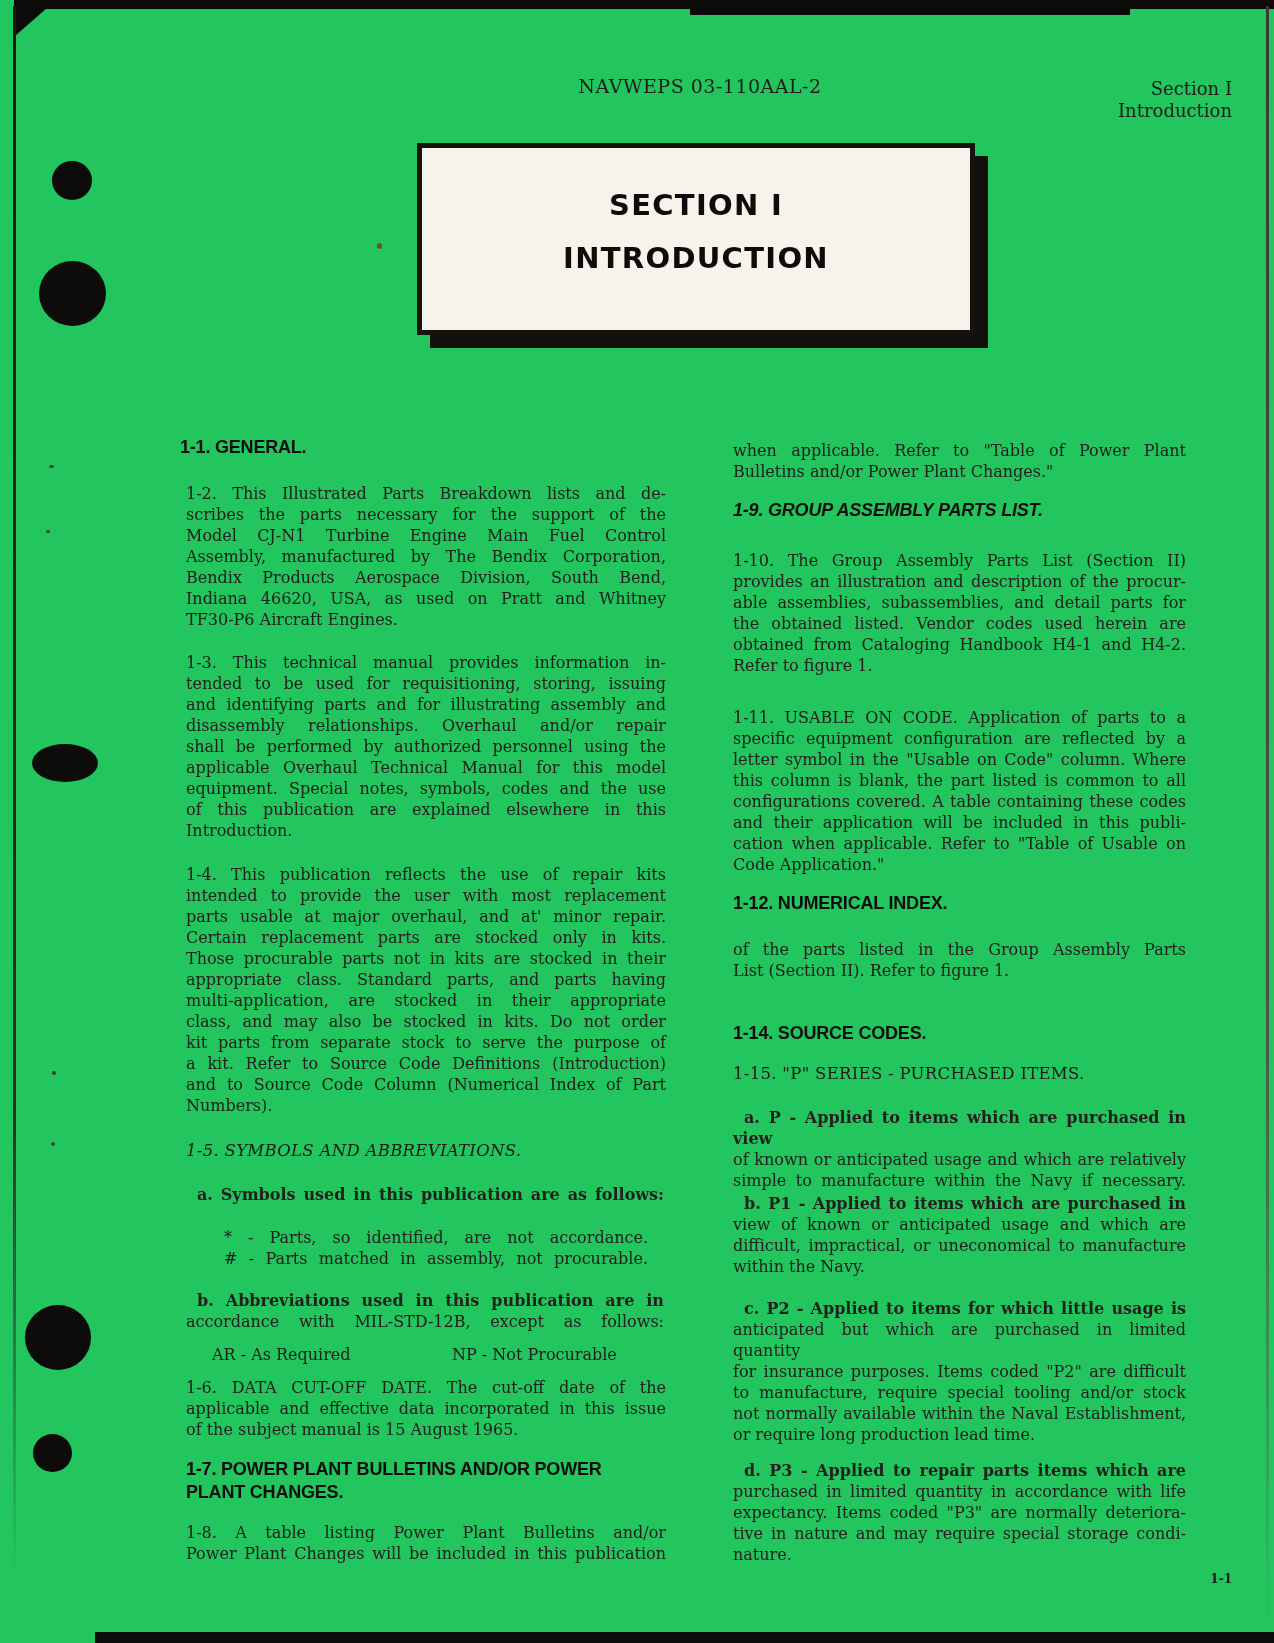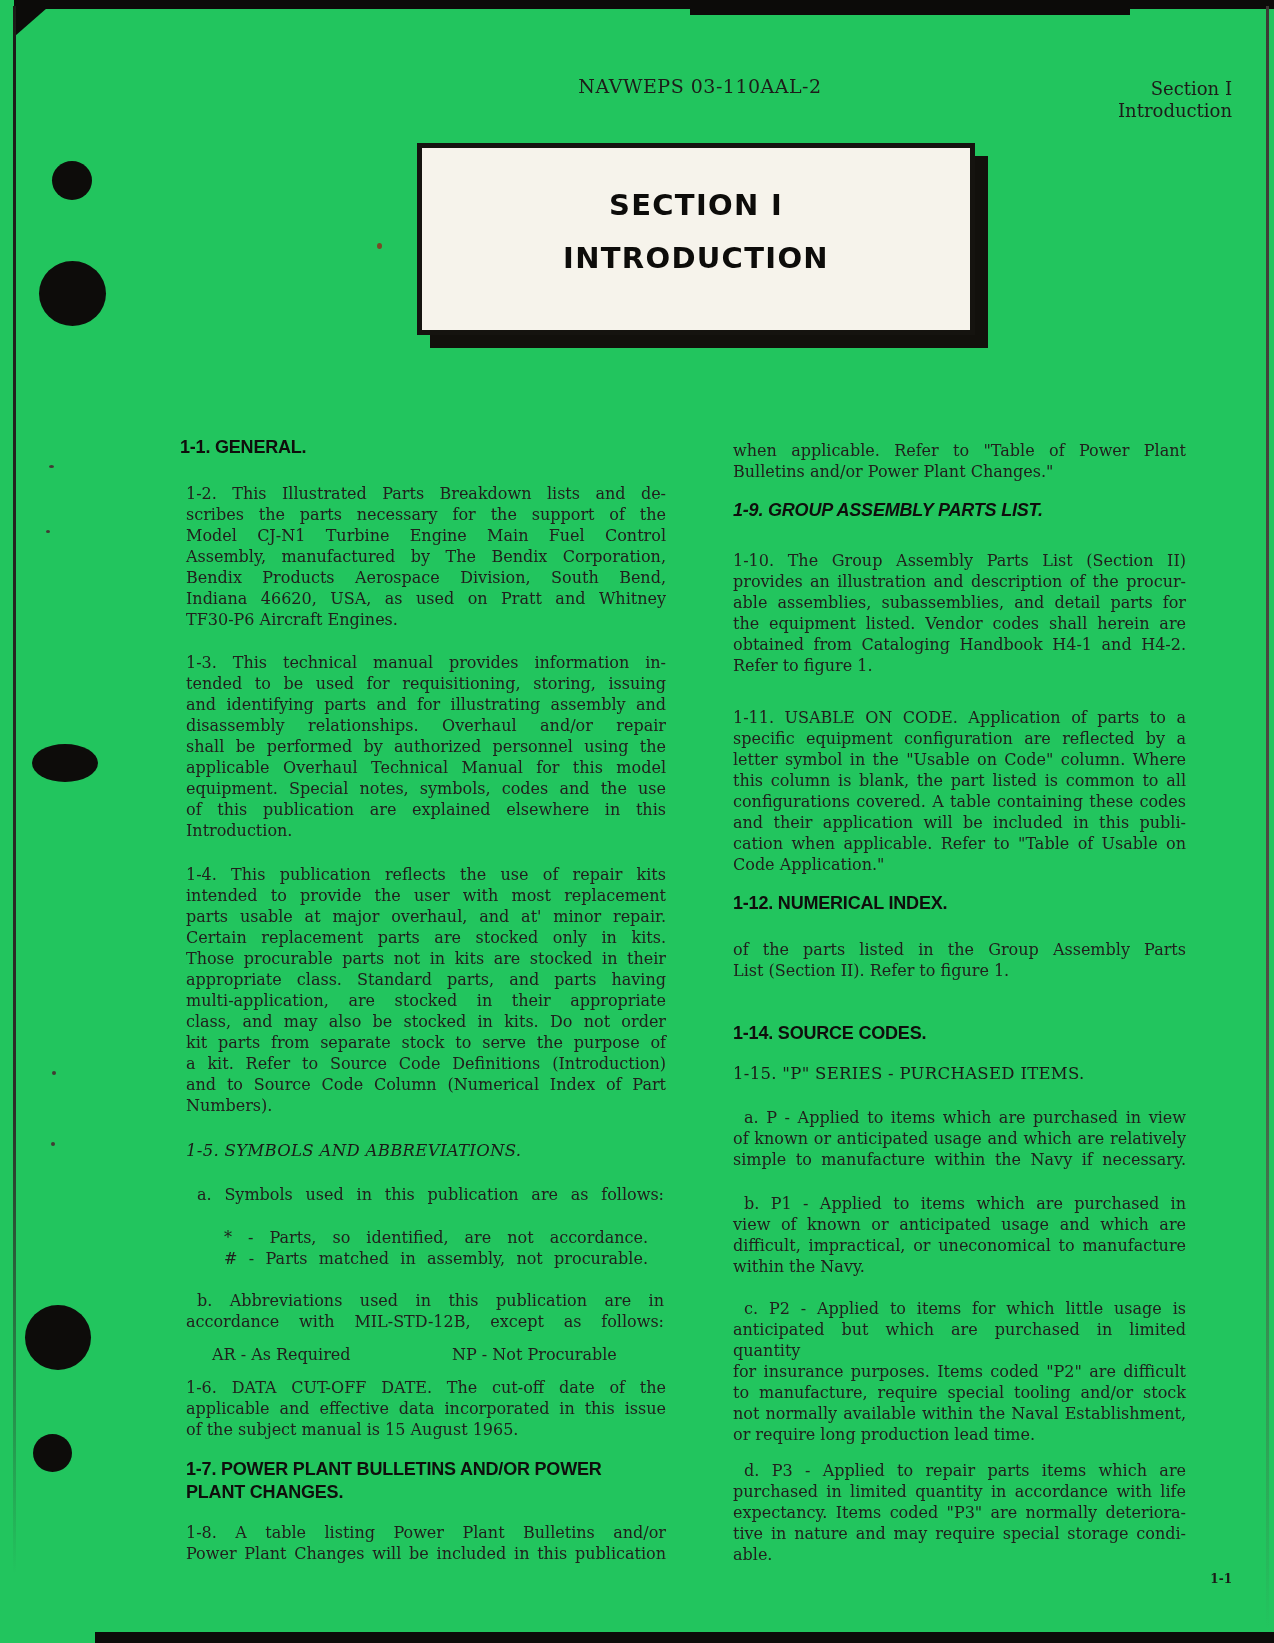--- a/index.html
+++ b/index.html
@@ -28,21 +28,21 @@
     border:5px solid #15130f;background:#f6f3eb;box-shadow:13px 13px 0 #12100c;}
   .box-line{position:absolute;left:0;right:0;text-align:center;
     font:700 29px "DejaVu Sans",sans-serif;letter-spacing:1.3px;color:#0d0c0a;}
   
   .body-blk{position:absolute;font-size:16px;line-height:21px;color:#21201d;}
   .body-blk .tl{min-height:21px;}
   .j{text-align:justify;text-align-last:justify;}
   .h-sans{position:absolute;font:700 18px/23px "Liberation Sans","DejaVu Sans",sans-serif;
     letter-spacing:-.2px;color:#0f0e0c;}
   .h-serif{position:absolute;font-size:16.5px;line-height:21px;letter-spacing:.3px;color:#1b1a17;}
-  .indent1 .tl:first-child{text-indent:11px;}
+  .indent1 .tl:first-child{text-indent:11px;font-weight:bold;}
   .abbrev-row{display:block;}
   .abbrev-row .ab1{display:inline-block;width:240px;}
   .page-number{position:absolute;left:1132px;top:1572px;width:100px;text-align:right;
     font-size:12px;font-weight:700;color:#1b1a17;}
 </style>
 </head>
 <body>
 
 <div class="page">
 
@@ -155,21 +155,21 @@
       <div class="tl j">when applicable. Refer to "Table of Power Plant</div>
       <div class="tl">Bulletins and/or Power Plant Changes."</div>
     </div>
 
   <div class="h-sans" style="left:733px;top:499px;width:453px;font-style:italic;">1-9. GROUP ASSEMBLY PARTS LIST.</div>
 
   <div class="body-blk" style="left:733px;top:550px;width:453px;">
       <div class="tl j">1-10. The Group Assembly Parts List (Section II)</div>
       <div class="tl j">provides an illustration and description of the procur-</div>
       <div class="tl j">able assemblies, subassemblies, and detail parts for</div>
-      <div class="tl j">the equipment listed. Vendor codes shall herein are</div>
+      <div class="tl j">the obtained listed. Vendor codes used herein are</div>
       <div class="tl j">obtained from Cataloging Handbook H4-1 and H4-2.</div>
       <div class="tl">Refer to figure 1.</div>
     </div>
 
   <div class="body-blk" style="left:733px;top:707px;width:453px;">
       <div class="tl j">1-11. USABLE ON CODE. Application of parts to a</div>
       <div class="tl j">specific equipment configuration are reflected by a</div>
       <div class="tl j">letter symbol in the "Usable on Code" column. Where</div>
       <div class="tl j">this column is blank, the part listed is common to all</div>
       <div class="tl j">configurations covered. A table containing these codes</div>
@@ -211,18 +211,18 @@
       <div class="tl j">to manufacture, require special tooling and/or stock</div>
       <div class="tl j">not normally available within the Naval Establishment,</div>
       <div class="tl">or require long production lead time.</div>
     </div>
 
   <div class="body-blk indent1" style="left:733px;top:1460px;width:453px;">
       <div class="tl j">d. P3 - Applied to repair parts items which are</div>
       <div class="tl j">purchased in limited quantity in accordance with life</div>
       <div class="tl j">expectancy. Items coded "P3" are normally deteriora-</div>
       <div class="tl j">tive in nature and may require special storage condi-</div>
-      <div class="tl">able.</div>
+      <div class="tl">nature.</div>
     </div>
 
   <div class="page-number">1-1</div>
 
 </div>
 
 </body></html>

